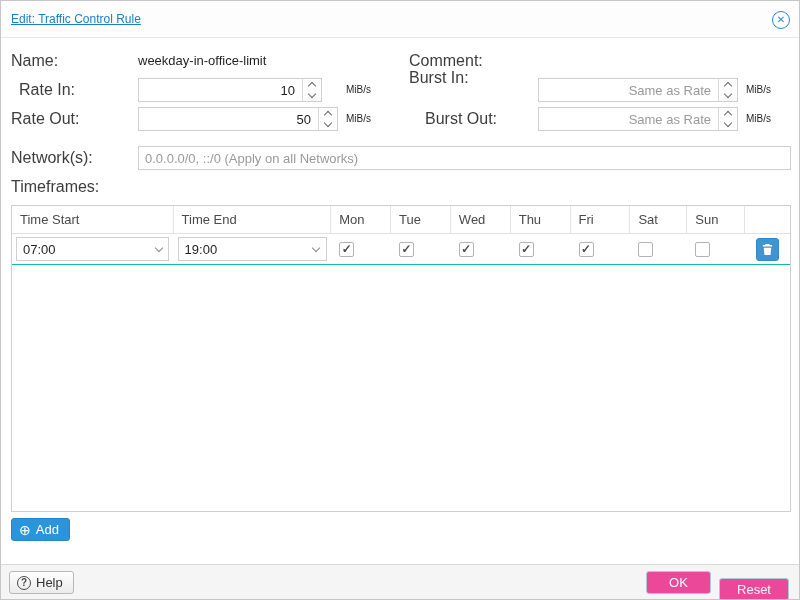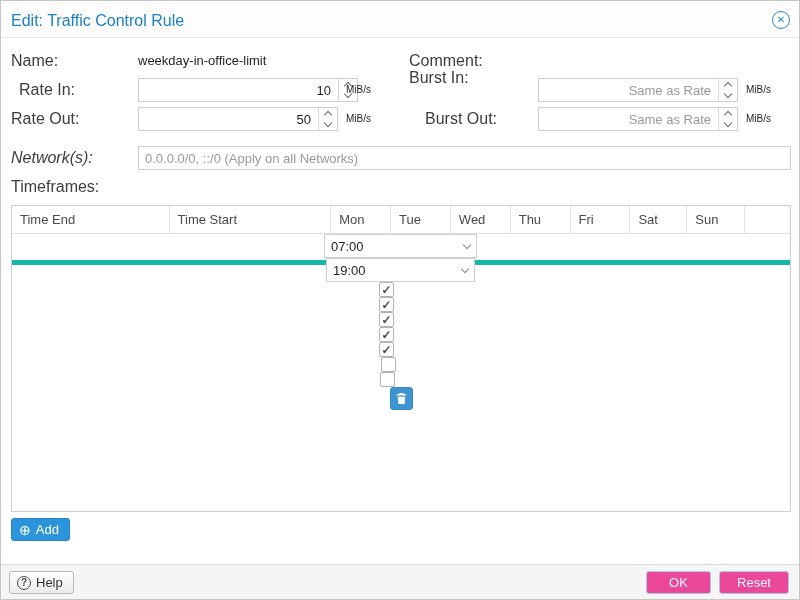--- a/index.html
+++ b/index.html
@@ -1,21 +1,21 @@
 <!DOCTYPE html>
 <html><head>
 <meta charset="utf-8">
 <style>
   * { margin:0; padding:0; box-sizing:border-box; }
   html,body { width:800px; height:600px; background:#fff; font-family:"Liberation Sans", sans-serif; }
   .dialog { position:relative; width:800px; height:600px; background:#fff; border:1px solid #c6c6c6; overflow:hidden; }
 
   
   .hdr { position:absolute; top:0; left:0; right:0; height:37px; background:#fdfdfd; border-bottom:1px solid #e8e8e8; }
-  .hdr-title { position:absolute; left:10px; top:11px; font-size:16px; color:#1a7fc4; }
+  .hdr-title { position:absolute; left:10px; top:11px; font-size:12px; color:#1a7fc4;text-decoration:underline; }
   .close-btn { position:absolute; right:9px; top:10px; width:18px; height:18px; border:1.5px solid #2b87c8; border-radius:50%;
                color:#2b87c8; font-size:10px; line-height:15px; text-align:center; cursor:pointer; }
 
   
   .lbl { position:absolute; height:24px; line-height:24px; font-size:16px; color:#3d3d3d; }
   .dispfield { position:absolute; height:24px; line-height:24px; font-size:13px; color:#1f1f1f; }
   .unit { position:absolute; height:24px; line-height:24px; font-size:10px; color:#1f1f1f; }
 
   .txt { position:absolute; height:24px; border:1px solid #cfcfcf; background:#fff; font-size:13px; color:#1f1f1f;
          padding:0 6px; font-family:"Liberation Sans", sans-serif; }
@@ -29,21 +29,21 @@
   .spin-up, .spin-down { height:11px; display:flex; align-items:center; justify-content:center; cursor:pointer; }
   .chev { display:inline-block; width:6px; height:6px; border-right:1.4px solid #6b6b6b; border-bottom:1.4px solid #6b6b6b; }
   .chev.up { transform:rotate(-135deg); margin-top:3px; }
   .chev.down { transform:rotate(45deg); margin-bottom:3px; }
 
   
   .grid { position:absolute; left:10px; top:204px; width:780px; height:307px; border:1px solid #cfcfcf; background:#fff; }
   .grid-hdr { display:flex; height:28px; border-bottom:1px solid #e0e0e0; background:#fff; }
   .gh { height:100%; line-height:27px; font-size:13px; color:#4a4a4a; padding-left:8px; border-right:1px solid #e4e4e4; }
   .gh:last-child { border-right:none; }
-  .grid-row { display:flex; height:31px; border-bottom:5px solid #14b8a6; align-items:center;flex-direction:column; }
+  .grid-row { display:flex; height:31px; border-bottom:1px solid #14b8a6; align-items:center; }
   .gc { height:100%; display:flex; align-items:center; }
   .c0 { width:162px; } .c1 { width:158px; }
   .c2,.c3,.c4,.c5,.c6 { width:60px; } .c7 { width:57px; } .c8 { width:58px; } .c9 { width:45px; justify-content:center; }
 
   .combo { position:relative; height:24px; margin-left:4px; }
   .combo input { width:100%; height:100%; border:1px solid #cfcfcf; background:#fff; font-size:13px; color:#1f1f1f;
                  padding:0 22px 0 6px; font-family:"Liberation Sans", sans-serif; }
   .combo-trigger { position:absolute; top:1px; right:1px; width:19px; height:22px; display:flex; align-items:center; justify-content:center; cursor:pointer; }
   .combo-trigger .chev { border-color:#8a8a8a; }
   .w0 { width:153px; } .w1 { width:149px; }
@@ -62,38 +62,38 @@
 
   
   .ftr { position:absolute; left:0; right:0; bottom:0; height:35px; background:#f5f5f5; border-top:1px solid #dadada; }
   .help-btn { position:absolute; left:8px; top:6px; height:23px; padding:0 10px 0 7px; background:linear-gradient(#ffffff,#ebebeb);
               border:1px solid #b8b8b8; border-radius:3px; color:#333; font-size:13px; display:flex; align-items:center; gap:5px; cursor:pointer; }
   .q-icon { width:14px; height:14px; border:1px solid #4a4a4a; border-radius:50%; font-size:10px; font-weight:bold;
             display:flex; align-items:center; justify-content:center; color:#4a4a4a; }
   .ok-btn, .reset-btn { position:absolute; top:6px; height:23px; background:#ec4899; border:1px solid #abc9e3; border-radius:3px;
             color:#f3f8fc; font-size:13px; cursor:default; text-align:center; }
   .ok-btn { right:88px; width:65px; }
-  .reset-btn { right:10px; width:70px; }
+  .reset-btn { right:10px; width:70px;margin-top:7px; }
 </style>
 </head>
 <body>
 
 <div class="dialog">
 
   <div class="hdr">
     <div class="hdr-title">Edit: Traffic Control Rule</div>
     <div class="close-btn">✕</div>
   </div>
 
   <div class="lbl" style="left:10px; top:48px;">Name:</div>
   <div class="dispfield" style="left:137px; top:48px;">weekday-in-office-limit</div>
   <div class="lbl" style="left:408px; top:48px;">Comment:</div>
 
   <div class="lbl" style="left:18px; top:77px;">Rate In:</div>
-  <div class="spinfield" style="left:137px; top:77px; width:220px;">
+  <div class="spinfield" style="left:137px; top:77px; width:184px;">
     <input value="10" style="">
     <div class="spin-btns">
       <div class="spin-up">
           <i class="chev up"></i>
         </div>
       <div class="spin-down">
           <i class="chev down"></i>
         </div>
     </div>
   </div>
@@ -134,29 +134,29 @@
       <div class="spin-up">
           <i class="chev up"></i>
         </div>
       <div class="spin-down">
           <i class="chev down"></i>
         </div>
     </div>
   </div>
   <div class="unit" style="left:745px; top:106px;">MiB/s</div>
 
-  <div class="lbl" style="left:10px; top:145px;font-style:italic;">Network(s):</div>
+  <div class="lbl" style="left:10px; top:145px;">Network(s):</div>
   <input class="txt" style="left: 137px; top: 145px; width: 653px;" placeholder="0.0.0.0/0, ::/0 (Apply on all Networks)">
 
   <div class="lbl" style="left:10px; top:174px;text-align:right;">Timeframes:</div>
 
   <div class="grid">
     <div class="grid-hdr">
+      <div class="gh c0">Time Start</div>
       <div class="gh c1">Time End</div>
-      <div class="gh c0">Time Start</div>
       <div class="gh c2">Mon</div>
       <div class="gh c3">Tue</div>
       <div class="gh c4">Wed</div>
       <div class="gh c5">Thu</div>
       <div class="gh c6">Fri</div>
       <div class="gh c7">Sat</div>
       <div class="gh c8">Sun</div>
       <div class="gh c9"></div>
     </div>
 

